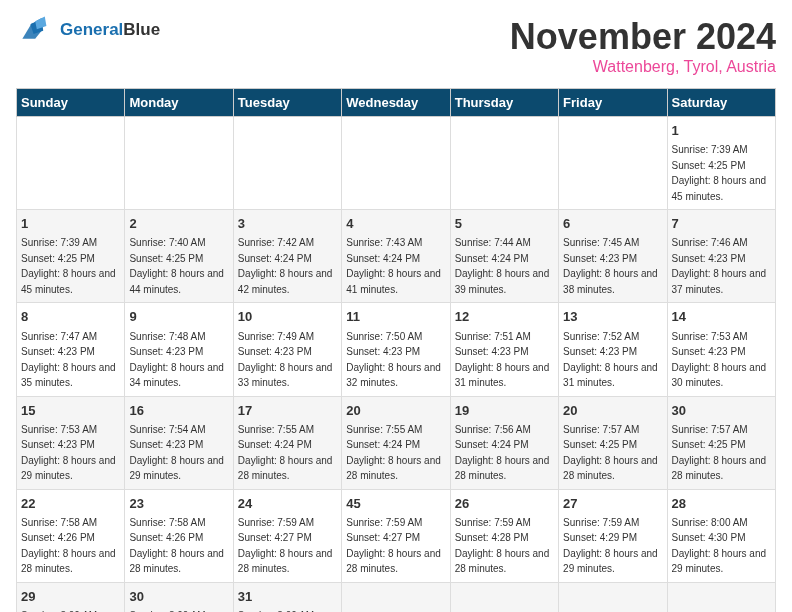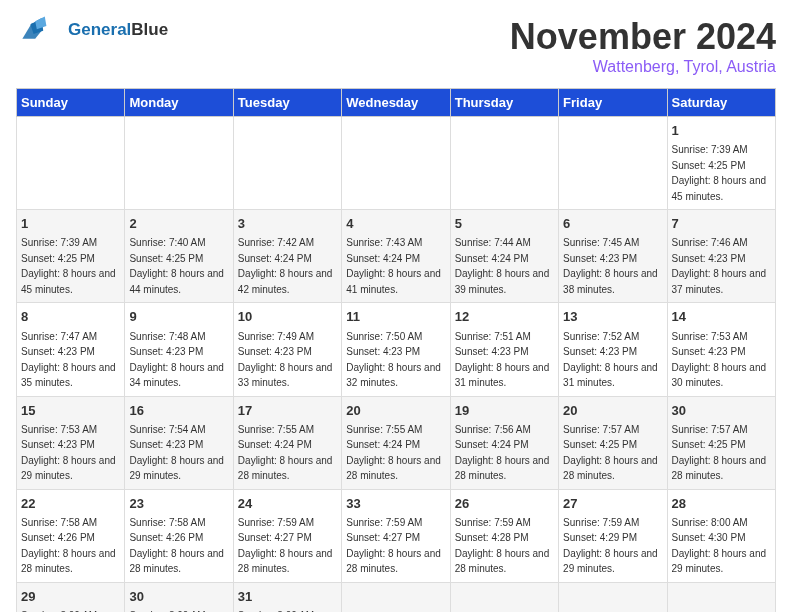--- a/index.html
+++ b/index.html
@@ -12,45 +12,45 @@
     }
     .header {
       display: flex;
       justify-content: space-between;
       align-items: flex-start;
       margin-bottom: 12px;
     }
     .logo {
       display: flex;
       align-items: center;
-      gap: 20px;
+      gap: 12px;
     }
     .logo-bird {
       width: 32px;
       height: 28px;
     }
     .title-block {
       text-align: right;
     }
     .month-title {
       font-size: 36px;
       font-weight: bold;
       color: #333;
     }
     .subtitle {
       font-size: 16px;
-      color: #8b5cf6;
+      color: #ec4899;
     }
     table {
       width: 100%;
       border-collapse: collapse;
       table-layout: fixed;
     }
     thead tr th {
-      background-color: #1d4ed8;
+      background-color: #0c4a6e;
       color: #fff;
       font-size: 13px;
       font-weight: bold;
       padding: 6px 4px;
       text-align: left;
       border: 1px solid #ccc;
     }
     tbody tr {
       background: #fff;
     }
@@ -145,21 +145,21 @@
         <td><span class="day-num">17</span><span class="cell-info">Sunrise: 7:55 AM<br>Sunset: 4:24 PM<br>Daylight: 8 hours and 28 minutes.</span></td>
         <td><span class="day-num">20</span><span class="cell-info">Sunrise: 7:55 AM<br>Sunset: 4:24 PM<br>Daylight: 8 hours and 28 minutes.</span></td>
         <td><span class="day-num">19</span><span class="cell-info">Sunrise: 7:56 AM<br>Sunset: 4:24 PM<br>Daylight: 8 hours and 28 minutes.</span></td>
         <td><span class="day-num">20</span><span class="cell-info">Sunrise: 7:57 AM<br>Sunset: 4:25 PM<br>Daylight: 8 hours and 28 minutes.</span></td>
         <td><span class="day-num">30</span><span class="cell-info">Sunrise: 7:57 AM<br>Sunset: 4:25 PM<br>Daylight: 8 hours and 28 minutes.</span></td>
       </tr>
       <tr>
         <td><span class="day-num">22</span><span class="cell-info">Sunrise: 7:58 AM<br>Sunset: 4:26 PM<br>Daylight: 8 hours and 28 minutes.</span></td>
         <td><span class="day-num">23</span><span class="cell-info">Sunrise: 7:58 AM<br>Sunset: 4:26 PM<br>Daylight: 8 hours and 28 minutes.</span></td>
         <td><span class="day-num">24</span><span class="cell-info">Sunrise: 7:59 AM<br>Sunset: 4:27 PM<br>Daylight: 8 hours and 28 minutes.</span></td>
-        <td><span class="day-num">33</span><span class="cell-info">Sunrise: 7:59 AM<br>Sunset: 4:27 PM<br>Daylight: 8 hours and 28 minutes.</span></td>
+        <td><span class="day-num">45</span><span class="cell-info">Sunrise: 7:59 AM<br>Sunset: 4:27 PM<br>Daylight: 8 hours and 28 minutes.</span></td>
         <td><span class="day-num">26</span><span class="cell-info">Sunrise: 7:59 AM<br>Sunset: 4:28 PM<br>Daylight: 8 hours and 28 minutes.</span></td>
         <td><span class="day-num">27</span><span class="cell-info">Sunrise: 7:59 AM<br>Sunset: 4:29 PM<br>Daylight: 8 hours and 29 minutes.</span></td>
         <td><span class="day-num">28</span><span class="cell-info">Sunrise: 8:00 AM<br>Sunset: 4:30 PM<br>Daylight: 8 hours and 29 minutes.</span></td>
       </tr>
       <tr>
         <td><span class="day-num">29</span><span class="cell-info">Sunrise: 8:00 AM<br>Sunset: 4:30 PM<br>Daylight: 8 hours and 30 minutes.</span></td>
         <td><span class="day-num">30</span><span class="cell-info">Sunrise: 8:00 AM<br>Sunset: 4:31 PM<br>Daylight: 8 hours and 31 minutes.</span></td>
         <td><span class="day-num">31</span><span class="cell-info">Sunrise: 8:00 AM<br>Sunset: 4:32 PM<br>Daylight: 8 hours and 32 minutes.</span></td>
         <td></td>
         <td></td>

